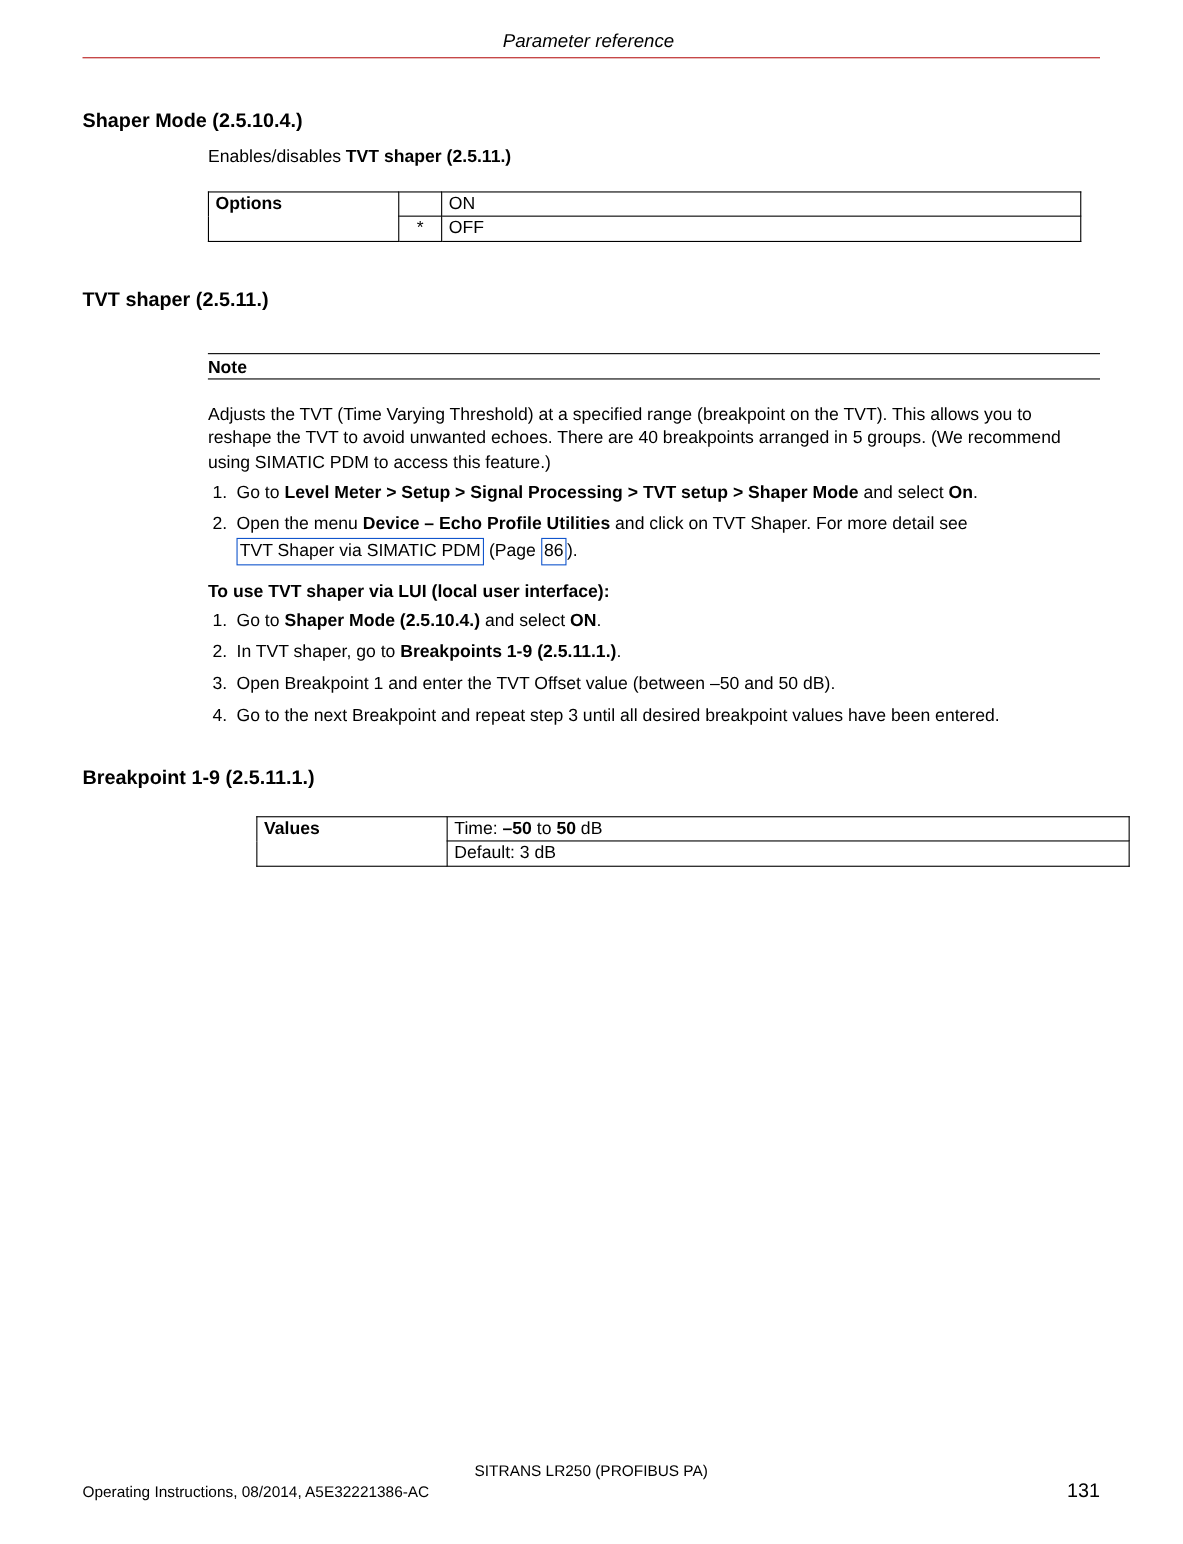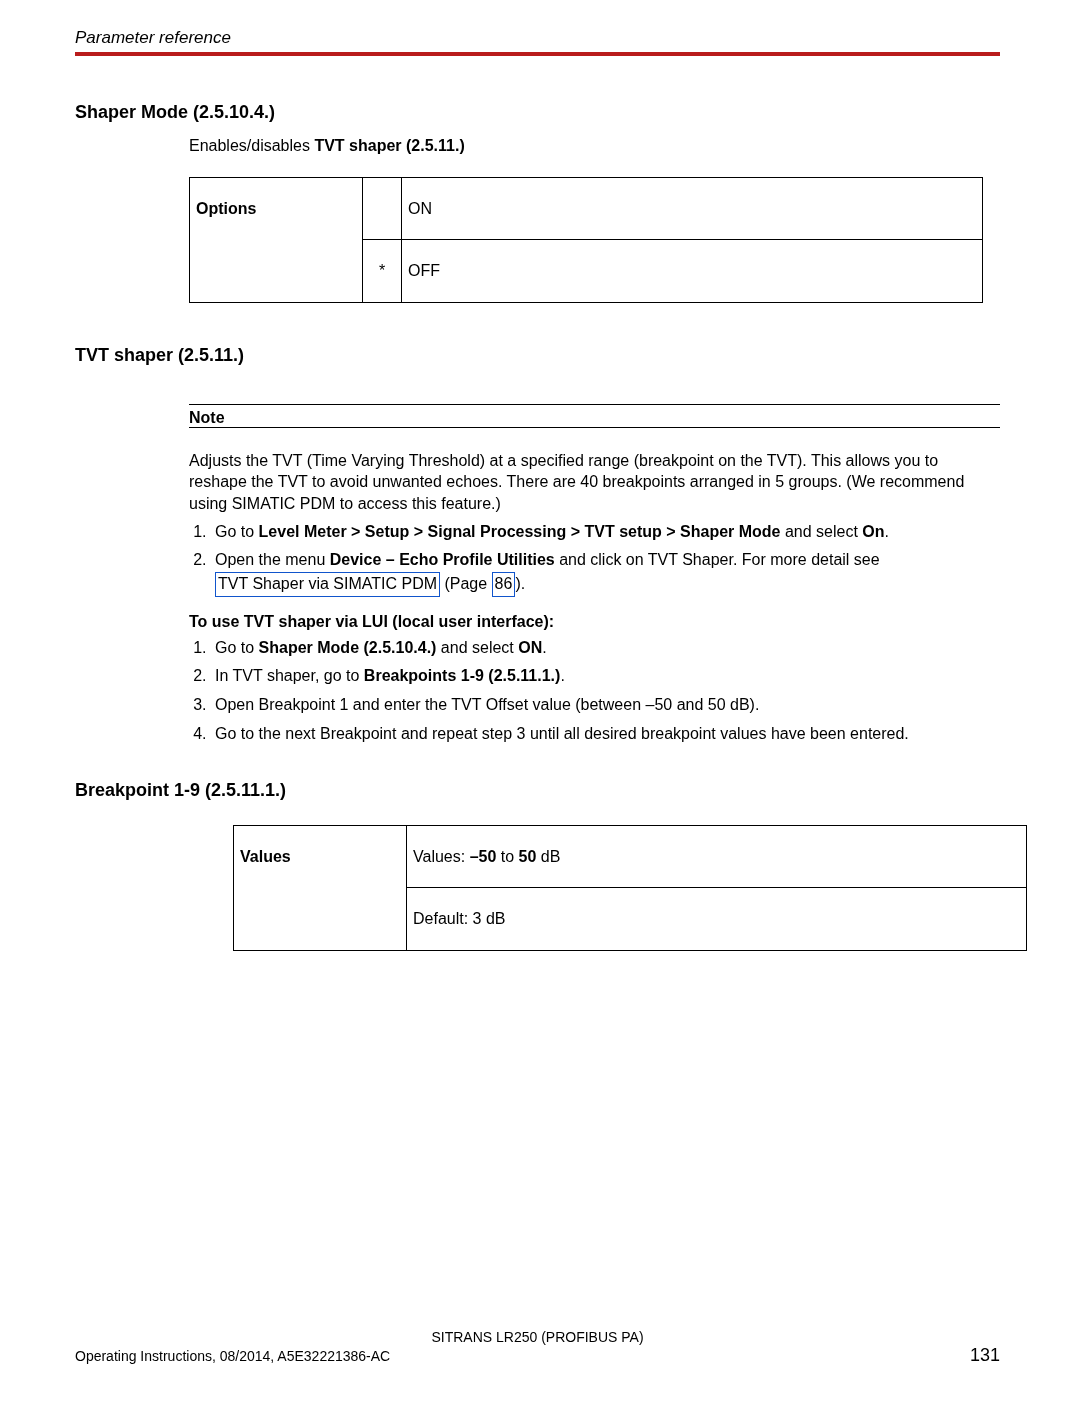--- a/index.html
+++ b/index.html
@@ -11,25 +11,25 @@
       background: #fff;
     }
     .page {
       width: 1075px;
       height: 1404px;
       position: relative;
       box-sizing: border-box;
       padding: 28px 75px 0px 75px;
     }
     .header-right {
-      text-align: left;
+      text-align: center;
       font-style: italic;
       font-size: 17px;
       padding-right: 5px;
-      border-bottom: 4px solid #b91c1c;
+      border-bottom: 1px solid #b91c1c;
       padding-bottom: 4px;
     }
     .h1 {
       font-weight: bold;
       font-size: 18px;
       margin-top: 46px;
       margin-bottom: 12px;
     }
     .indent {
       margin-left: 114px;
@@ -40,21 +40,21 @@
     }
     .b { font-weight: bold; }
     table.opt {
       border-collapse: collapse;
       width: 794px;
       margin-top: 20px;
       font-size: 16px;
     }
     table.opt td {
       border: 1px solid #000;
-      padding: 20px 6px;
+      padding: 0 6px;
       vertical-align: top;
       line-height: 1.35;
     }
     .col-label { width: 160px; }
     .col-mark { width: 26px; text-align: center; }
     .hr { border: 0; border-top: 1px solid #000; margin: 0; }
     .note-block {
       margin-top: 38px;
       margin-bottom: 4px;
     }
@@ -155,21 +155,21 @@
     </ol>
   </div>
 
   <div class="h1" style="margin-top:34px;">Breakpoint 1-9 (2.5.11.1.)</div>
   <div class="indent">
     <table class="opt" style="margin-top:24px;margin-left:44px;">
       <tbody>
           <tr>
         <td class="col-label b" rowspan="2">Values</td>
         <td>
-          <span>Values: </span><span class="b">–50</span><span> to </span><span class="b">50</span><span> dB</span>
+          <span>Time: </span><span class="b">–50</span><span> to </span><span class="b">50</span><span> dB</span>
         </td>
       </tr>
       <tr>
         <td>Default: 3 dB</td>
       </tr>
     </tbody>
       </table>
   </div>
 
   <div class="footer">

